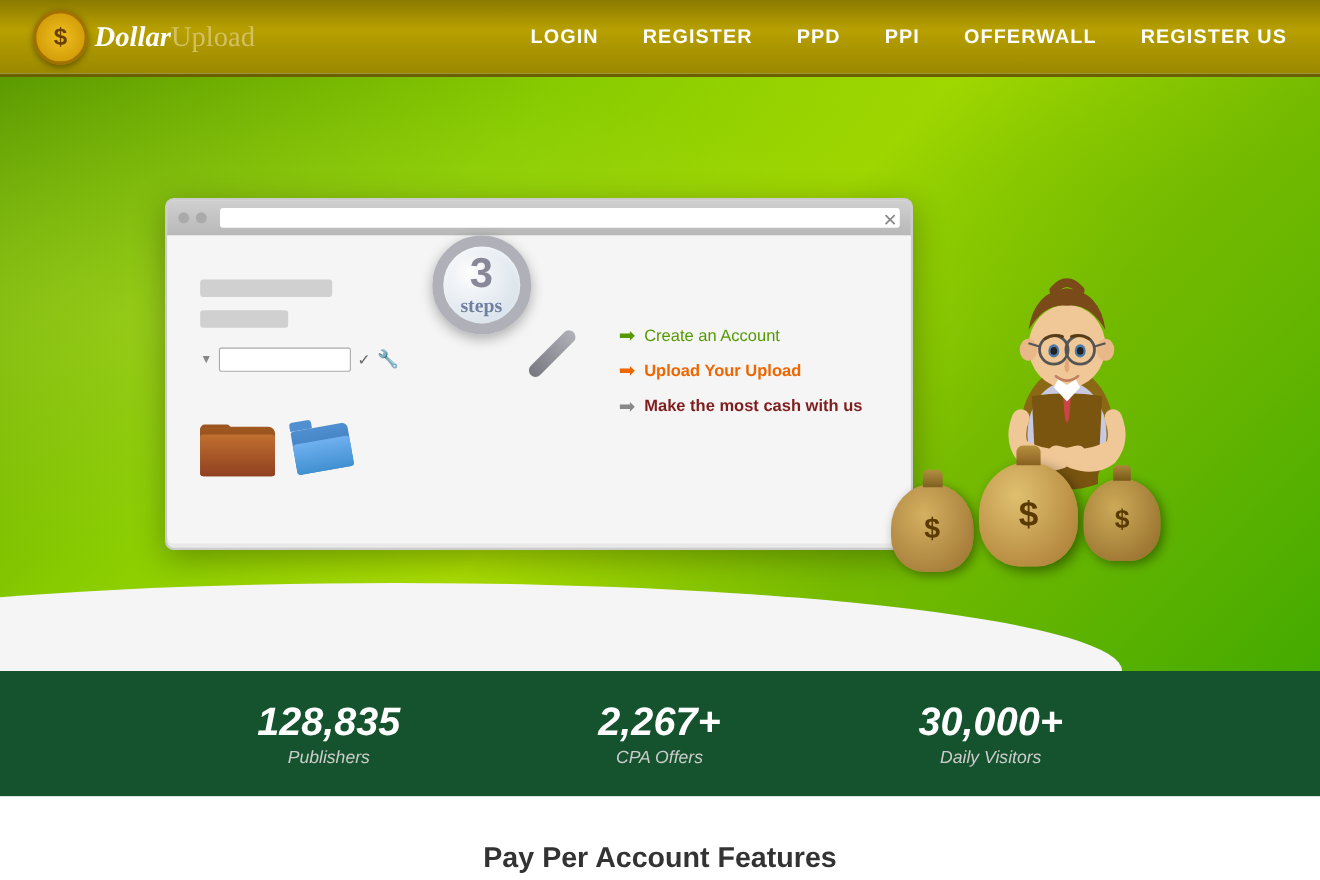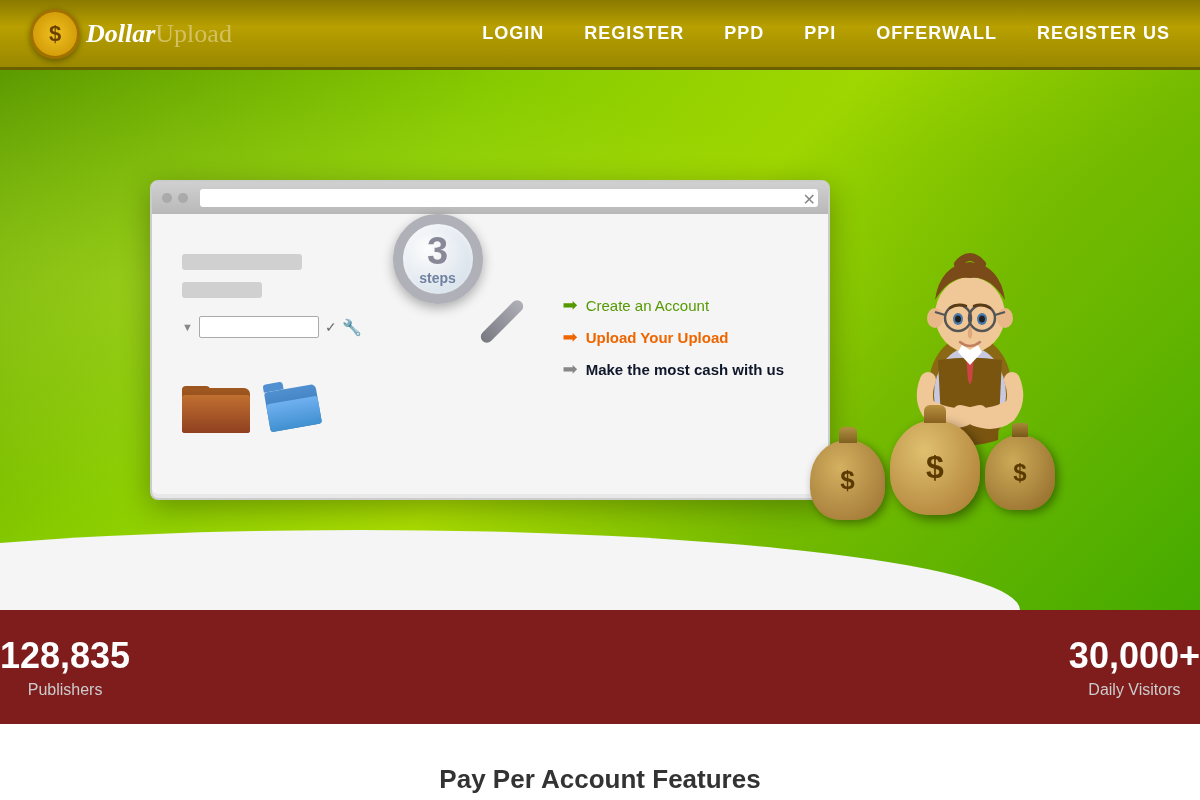--- a/index.html
+++ b/index.html
@@ -198,44 +198,45 @@
       flex-direction: column;
       box-shadow: 0 4px 12px rgba(0,0,0,0.3), inset 0 2px 6px rgba(255,255,255,0.5);
     }
     .magnifier-number {
       font-size: 38px;
       font-weight: bold;
       color: #888898;
       line-height: 1;
     }
     .magnifier-steps {
-      font-size: 14px;
+      font-size: 18px;
       color: #7080a0;
       font-weight: bold;
+      font-family: Liberation Serif, serif;
     }
 
     
     .steps-list {
       margin-top: 60px;
       display: flex;
       flex-direction: column;
       gap: 10px;
     }
     .step-item {
       display: flex;
       align-items: center;
       gap: 8px;
       font-size: 15px;
     }
     .step-arrow-green { color: #559900; font-size: 18px; }
     .step-arrow-orange { color: #ee6600; font-size: 18px; }
     .step-arrow-gray { color: #888; font-size: 18px; }
     .step-text-green { color: #559900; font-weight: normal; }
     .step-text-orange { color: #ee6600; font-weight: bold; }
-    .step-text-dark { color: #0f172a; font-weight: bold; }
+    .step-text-dark { color: #7f1d1d; font-weight: bold; }
 
     
     .browser-close {
       position: absolute;
       top: 8px;
       right: 12px;
       color: #888;
       font-size: 16px;
     }
 
@@ -245,25 +246,26 @@
       bottom: 0;
       left: 0;
       right: 0;
       height: 80px;
       background: #f5f5f5;
       clip-path: ellipse(55% 100% at 30% 100%);
     }
 
     
     .stats-bar {
-      background: #7f1d1d;
+      background: #14532d;
       padding: 25px 0;
       display: flex;
-      justify-content: space-between;
+      justify-content: center;
       gap: 180px;
+      font-style: italic;
     }
     .stat-item {
       text-align: center;
       color: #fff;
     }
     .stat-number {
       font-size: 36px;
       font-weight: bold;
       color: #fff;
     }
@@ -485,20 +487,24 @@
 
   <div class="hero-wave"></div>
 </section>
 
 <section class="stats-bar">
   <div class="stat-item">
     <div class="stat-number">128,835</div>
     <div class="stat-label">Publishers</div>
   </div>
   <div class="stat-item">
+    <div class="stat-number">2,267+</div>
+    <div class="stat-label">CPA Offers</div>
+  </div>
+  <div class="stat-item">
     <div class="stat-number">30,000+</div>
     <div class="stat-label">Daily Visitors</div>
   </div>
 </section>
 
 <section class="features-section">
   <h2 class="features-title">Pay Per Account Features</h2>
 
 </section>
 

